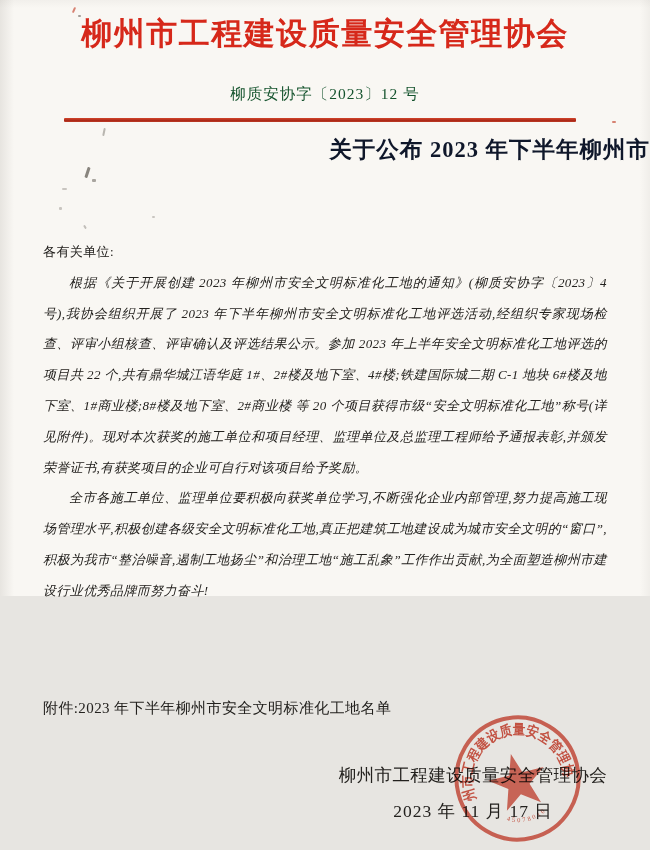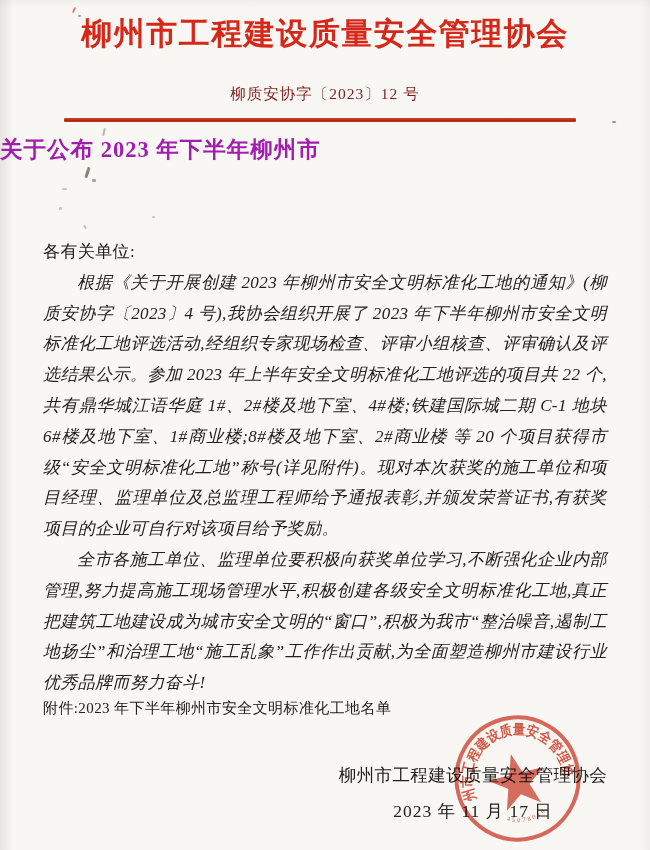--- a/index.html
+++ b/index.html
@@ -6,55 +6,55 @@
     --header-red:#d6281a;
     --rule-red:#bf2f1d;
     --seal-red:#d0402c;
     --ink:#1e1c1a;
     --paper:#f9f7f3;
   }
   *{margin:0;padding:0;box-sizing:border-box;}
   html,body{width:650px;height:850px;overflow:hidden;}
   body{background:#e7e5e1;}
   .page{
-    position:relative;width:650px;height:850px;
+    position:relative;width:650px;height:596px;
     background:var(--paper);
     font-family:"Liberation Serif","DejaVu Serif",serif;
     color:var(--ink);
   }
   
   .page::before{
     content:"";position:absolute;inset:0;pointer-events:none;
     background:
       linear-gradient(90deg, rgba(120,115,108,.14) 0, rgba(120,115,108,0) 14px),
       linear-gradient(270deg, rgba(120,115,108,.07) 0, rgba(120,115,108,0) 10px),
       linear-gradient(180deg, rgba(120,115,108,.06) 0, rgba(120,115,108,0) 8px);
   }
   .org-header{
     position:absolute;top:13px;left:0;width:100%;
     text-align:center;font-size:31px;font-weight:bold;
     color:var(--header-red);letter-spacing:1.5px;white-space:nowrap;
   }
   .doc-number{
     position:absolute;top:84px;left:0;width:100%;
-    text-align:center;font-size:15.5px;color:#7f1d1d;letter-spacing:1px;
+    text-align:center;font-size:15.5px;color:#14532d;letter-spacing:1px;
   }
   .red-rule{
     position:absolute;top:118px;left:64px;width:512px;height:4px;
     background:linear-gradient(180deg,#d2452c 0%, #a82616 70%, #c1402a 100%);
     border-radius:1px;
   }
   .doc-title{
     position:absolute;top:131px;left:0;width:100%;
-    text-align:left;font-size:22.5px;font-weight:bold;
-    line-height:37px;color:#a21caf;letter-spacing:1px;
+    text-align:right;font-size:22.5px;font-weight:bold;
+    line-height:37px;color:#0f172a;letter-spacing:1px;
   }
   .body-text{
     position:absolute;top:237px;left:43px;width:564px;
-    font-size:17px;line-height:30.8px;
+    font-size:13px;line-height:30.8px;
     text-align:justify;text-justify:inter-ideograph;
     color:#23211e;letter-spacing:.4px;
   }
   .body-text p.indent{text-indent:2em;font-style:italic;}
   .attachment{
     position:absolute;top:699px;left:43px;width:564px;
     font-size:15px;color:#23211e;letter-spacing:.4px;
   }
   .signature{
     position:absolute;top:763px;right:41px;width:272px;

